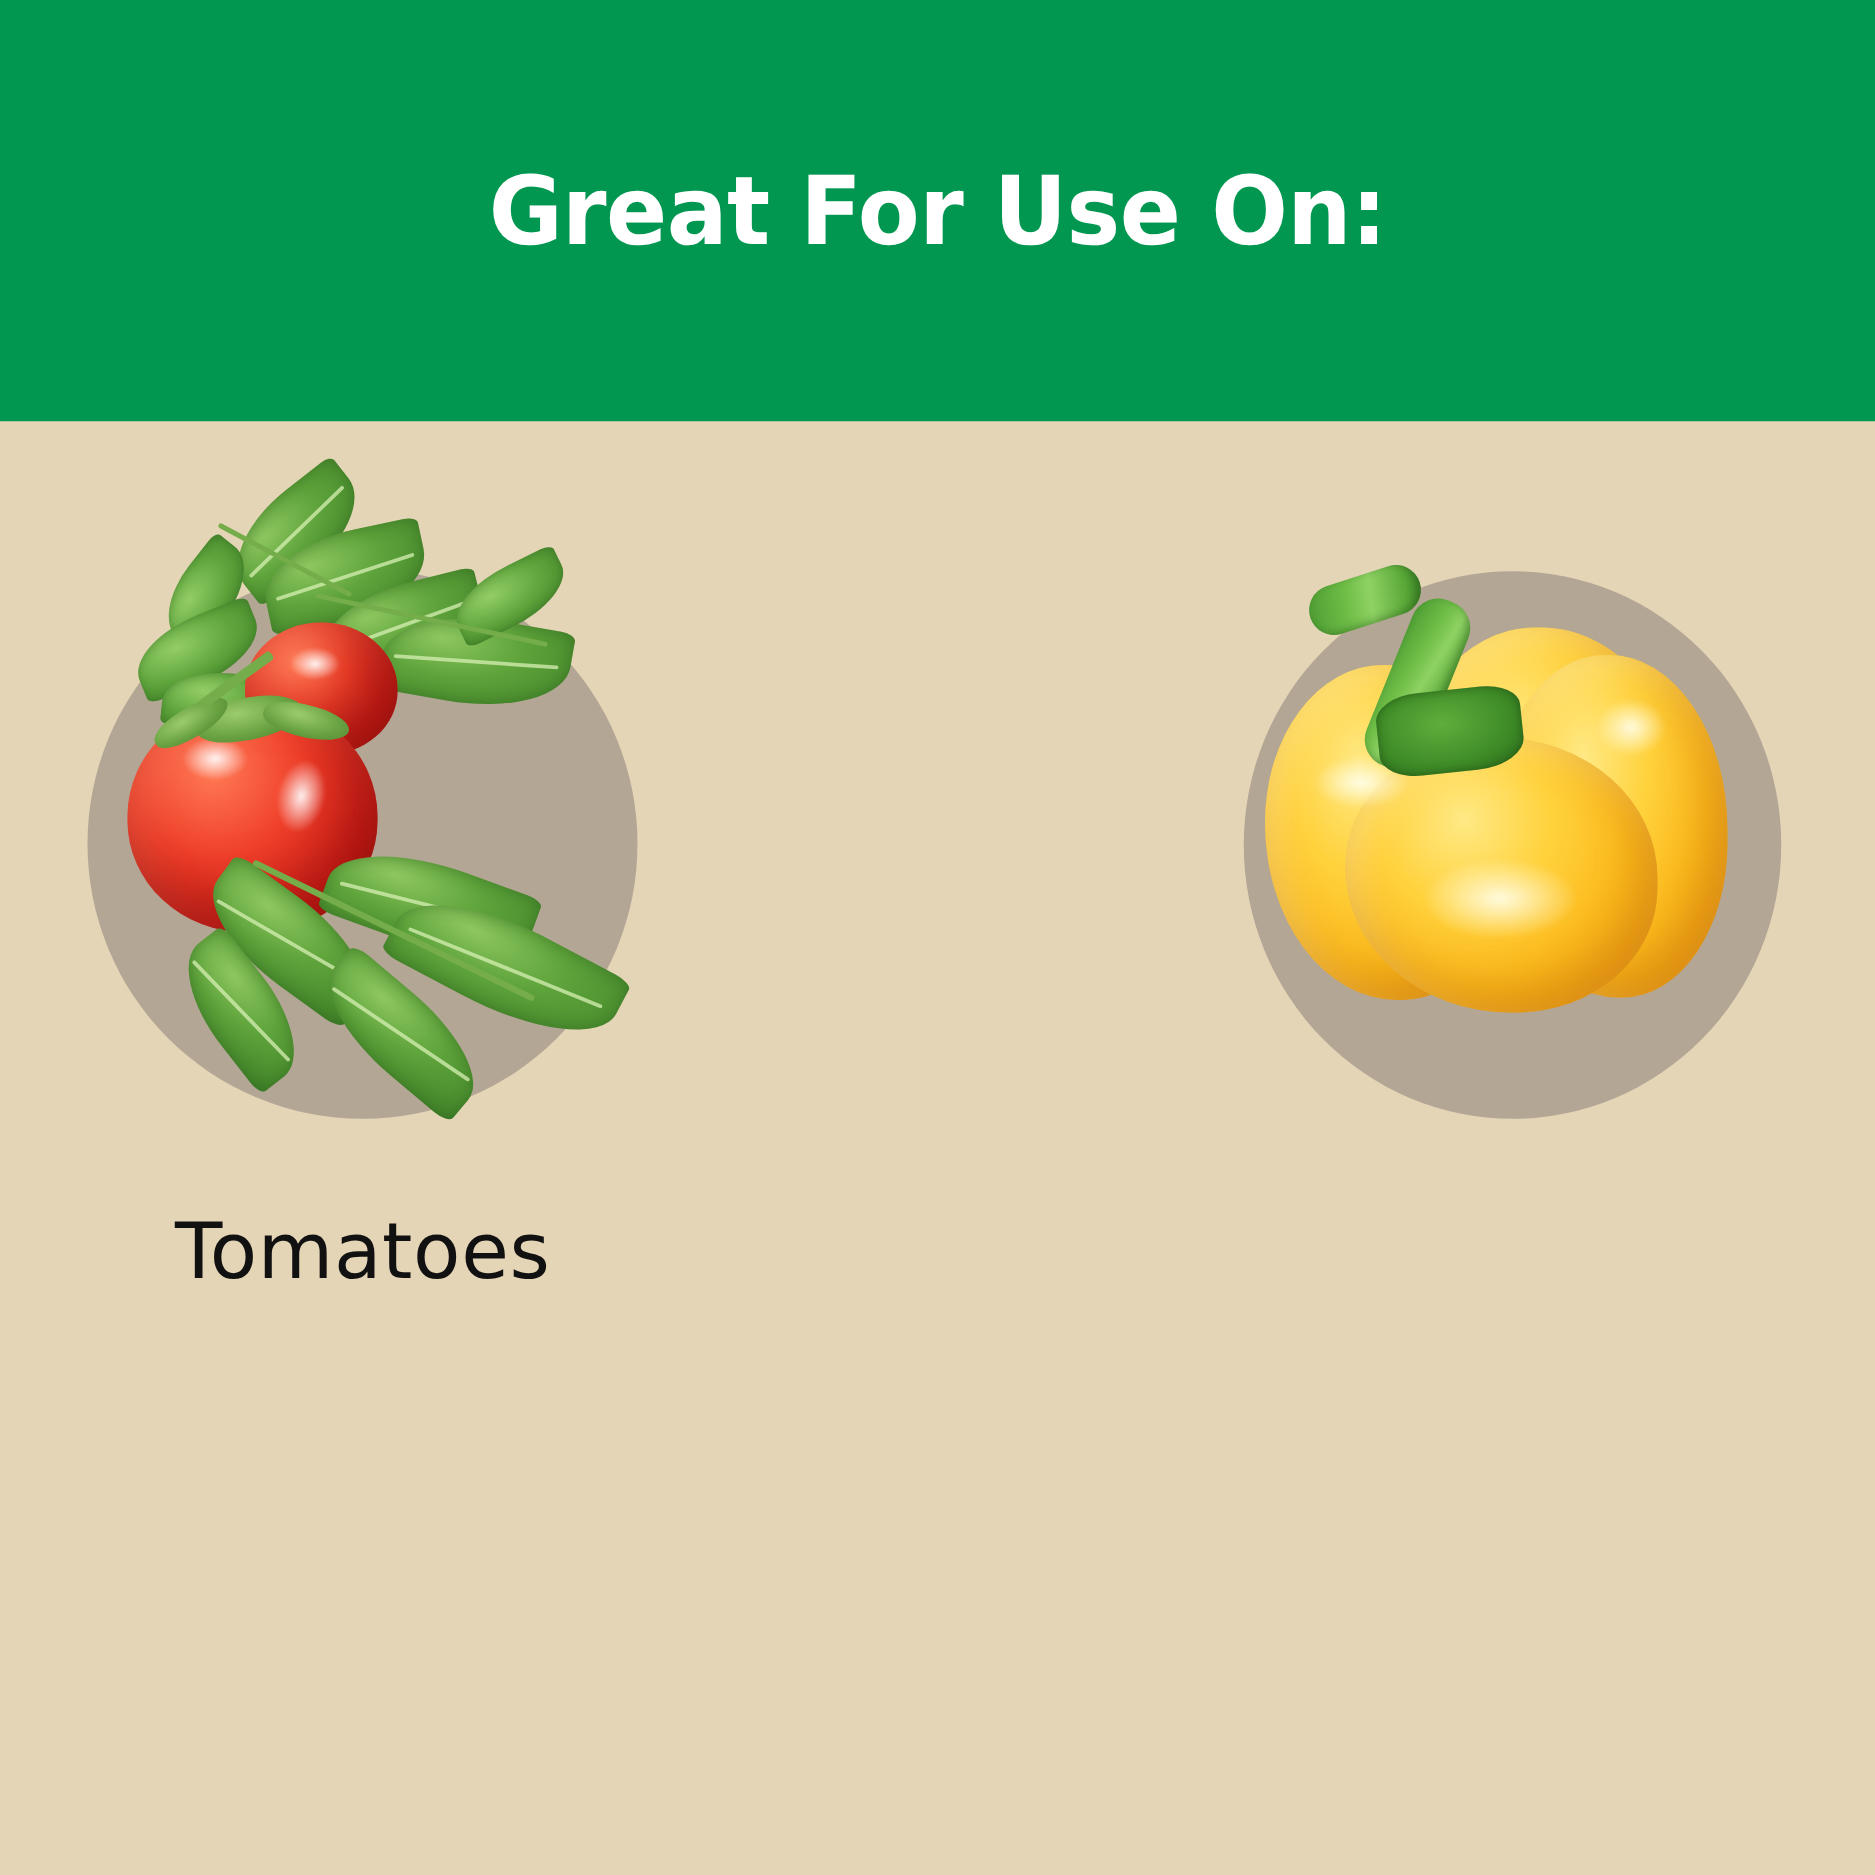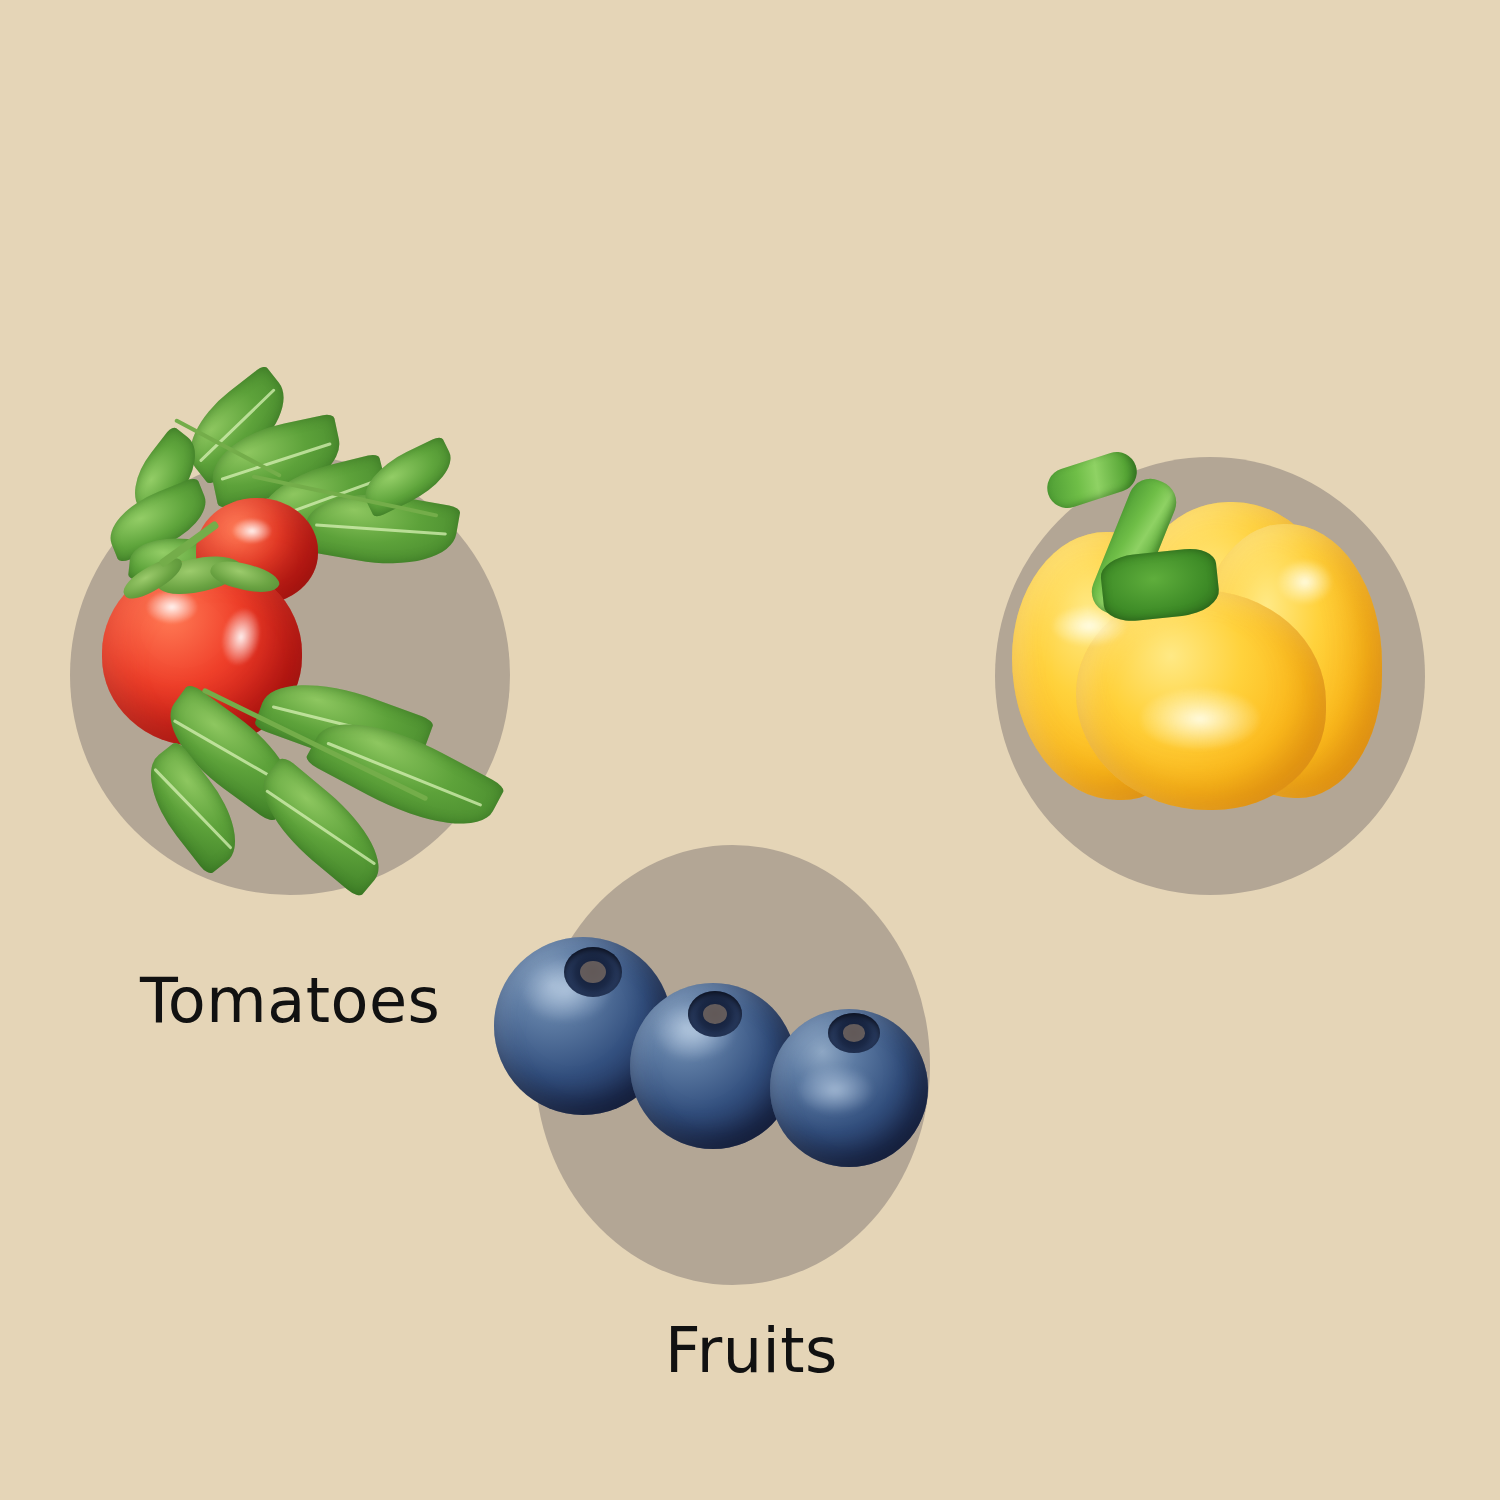--- a/index.html
+++ b/index.html
@@ -183,20 +183,23 @@
     border-radius: 50%;
     background: #7d6f66;
     opacity: 0.75;
   }
 </style>
 </head>
 <body>
 
 <div id="canvas">
 
+  <div class="header-band">
+    <div class="header-title">Great For Use On:</div>
+  </div>
 
   <div class="cell" id="cell-tomatoes">
     <div class="circle" id="circle-tomatoes"></div>
 
     <div class="tomato-art">
 
       <div class="leaf" style="left:118px; top:4px;  width:118px; height:62px; transform:rotate(-38deg);"></div>
       <div class="leaf" style="left:150px; top:36px; width:132px; height:70px; transform:rotate(-12deg);"></div>
       <div class="leaflet" style="left:62px;  top:60px;  width:86px;  height:48px; transform:rotate(-52deg);"></div>
       <div class="leaflet" style="left:46px;  top:104px; width:104px; height:52px; transform:rotate(-22deg);"></div>
@@ -224,40 +227,20 @@
       <div class="leaf" style="left:70px;  top:388px; width:126px; height:60px; transform:rotate(52deg); border-radius:10% 60% 10% 60%;"></div>
       <div class="leaf" style="left:200px; top:300px; width:168px; height:68px; transform:rotate(20deg);"></div>
       <div class="leaf" style="left:250px; top:348px; width:190px; height:72px; transform:rotate(28deg);"></div>
       <div class="leaf" style="left:186px; top:406px; width:150px; height:62px; transform:rotate(40deg); border-radius:10% 60% 10% 60%;"></div>
       <div class="stemline" style="left:130px; top:352px; width:250px; height:5px; transform:rotate(26deg);"></div>
     </div>
 
     <div class="label" id="label-tomatoes">Tomatoes</div>
   </div>
 
-  <div class="cell" id="cell-fruits">
-    <div class="circle" id="circle-fruits"></div>
-
-    <div class="berry-art">
-
-      <div class="berry" style="left:14px; top:12px; width:178px; height:178px;"></div>
-      <div class="berry-bloom" style="left:44px; top:34px; width:86px; height:62px;"></div>
-      <div class="berry-crown" style="left:84px; top:22px; width:58px; height:50px;"></div>
-
-      <div class="berry" style="left:150px; top:58px; width:166px; height:166px;"></div>
-      <div class="berry-bloom" style="left:176px; top:78px; width:78px; height:56px;"></div>
-      <div class="berry-crown" style="left:208px; top:66px; width:54px; height:46px;"></div>
-
-      <div class="berry" style="left:290px; top:84px; width:158px; height:158px;"></div>
-      <div class="berry-bloom" style="left:318px; top:142px; width:74px; height:46px;"></div>
-      <div class="berry-crown" style="left:348px; top:88px; width:52px; height:40px;"></div>
-    </div>
-
-    <div class="label" id="label-fruits">Fruits</div>
-  </div>
 
   <div class="cell" id="cell-vegetables">
     <div class="circle" id="circle-vegetables"></div>
 
     <div class="pepper-art">
 
       <div class="pepper-lobe" style="left:12px;  top:92px;  width:200px; height:268px;"></div>
       <div class="pepper-lobe" style="left:120px; top:62px;  width:230px; height:296px;"></div>
       <div class="pepper-lobe" style="left:196px; top:84px;  width:186px; height:274px;"></div>
       <div class="pepper-lobe" style="left:76px;  top:150px; width:250px; height:220px;"></div>

